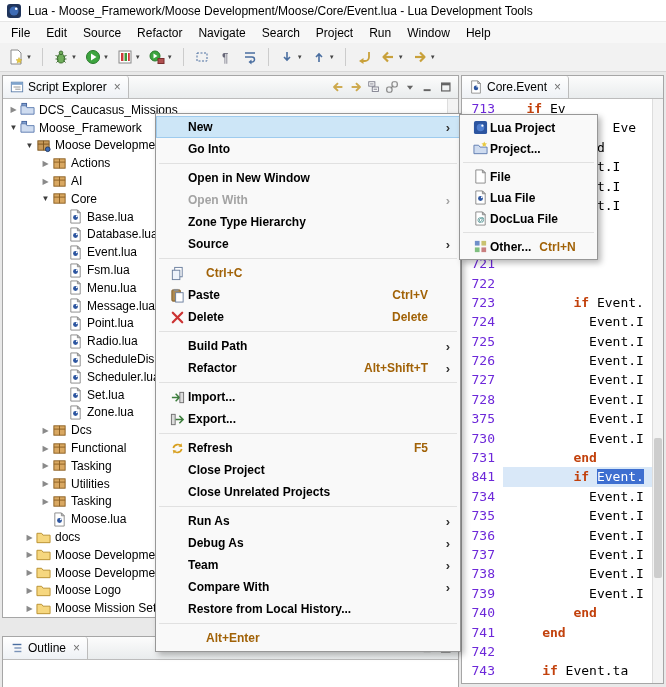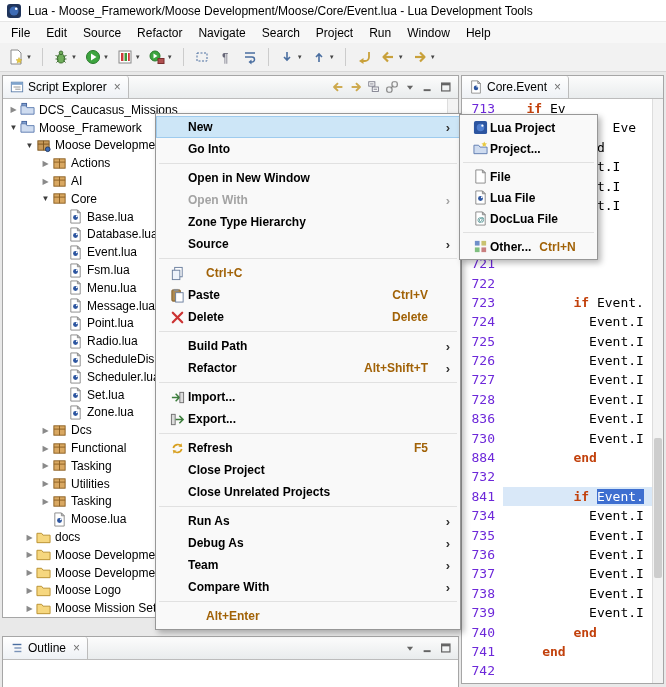--- a/index.html
+++ b/index.html
@@ -716,34 +716,30 @@
         </div>
         <div class="code-line">
           <span class="ln">727</span>
           <span class="lc" style="padding-left: 11ch;"><span class="seg-plain">Event.I</span></span>
         </div>
         <div class="code-line">
           <span class="ln">728</span>
           <span class="lc" style="padding-left: 11ch;"><span class="seg-plain">Event.I</span></span>
         </div>
         <div class="code-line">
-          <span class="ln">836</span>
+          <span class="ln">375</span>
           <span class="lc" style="padding-left: 11ch;"><span class="seg-plain">Event.I</span></span>
         </div>
         <div class="code-line">
           <span class="ln">730</span>
           <span class="lc" style="padding-left: 11ch;"><span class="seg-plain">Event.I</span></span>
         </div>
         <div class="code-line">
-          <span class="ln">884</span>
+          <span class="ln">731</span>
           <span class="lc" style="padding-left: 9ch;"><span class="seg-kw">end</span></span>
-        </div>
-        <div class="code-line">
-          <span class="ln">732</span>
-          <span class="lc" style="padding-left: 0ch;"></span>
         </div>
         <div class="code-line current">
           <span class="ln">841</span>
           <span class="lc" style="padding-left: 9ch;"><span class="seg-kw">if</span><span class="seg-plain"> </span><span class="seg-sel">Event.</span></span>
         </div>
         <div class="code-line">
           <span class="ln">734</span>
           <span class="lc" style="padding-left: 11ch;"><span class="seg-plain">Event.I</span></span>
         </div>
         <div class="code-line">
@@ -940,20 +936,26 @@
       <span class="mi-label">Team</span>
       <span class="mi-shortcut"></span>
       <span class="mi-arrow">›</span>
     </div>
     <div class="menu-item">
       <span class="mi-icon"></span>
       <span class="mi-label">Compare With</span>
       <span class="mi-shortcut"></span>
       <span class="mi-arrow">›</span>
     </div>
+    <div class="menu-item">
+      <span class="mi-icon"></span>
+      <span class="mi-label">Restore from Local History...</span>
+      <span class="mi-shortcut"></span>
+      <span class="mi-arrow"></span>
+    </div>
     <div class="menu-sep"></div>
     <div class="menu-item">
       <span class="mi-icon"></span>
       <span class="mi-shortcut">Alt+Enter</span>
       <span class="mi-arrow"></span>
     </div>
   </div>
 <div class="menu submenu">
     <div class="menu-item">
       <span class="mi-icon">

